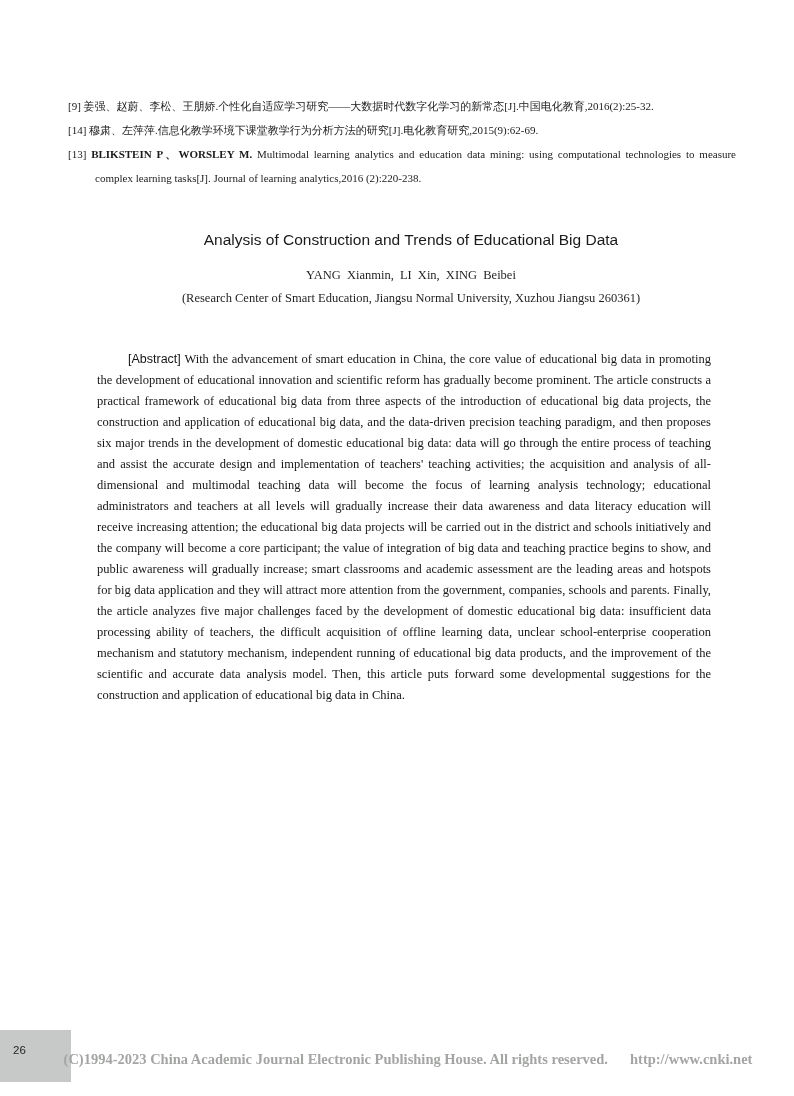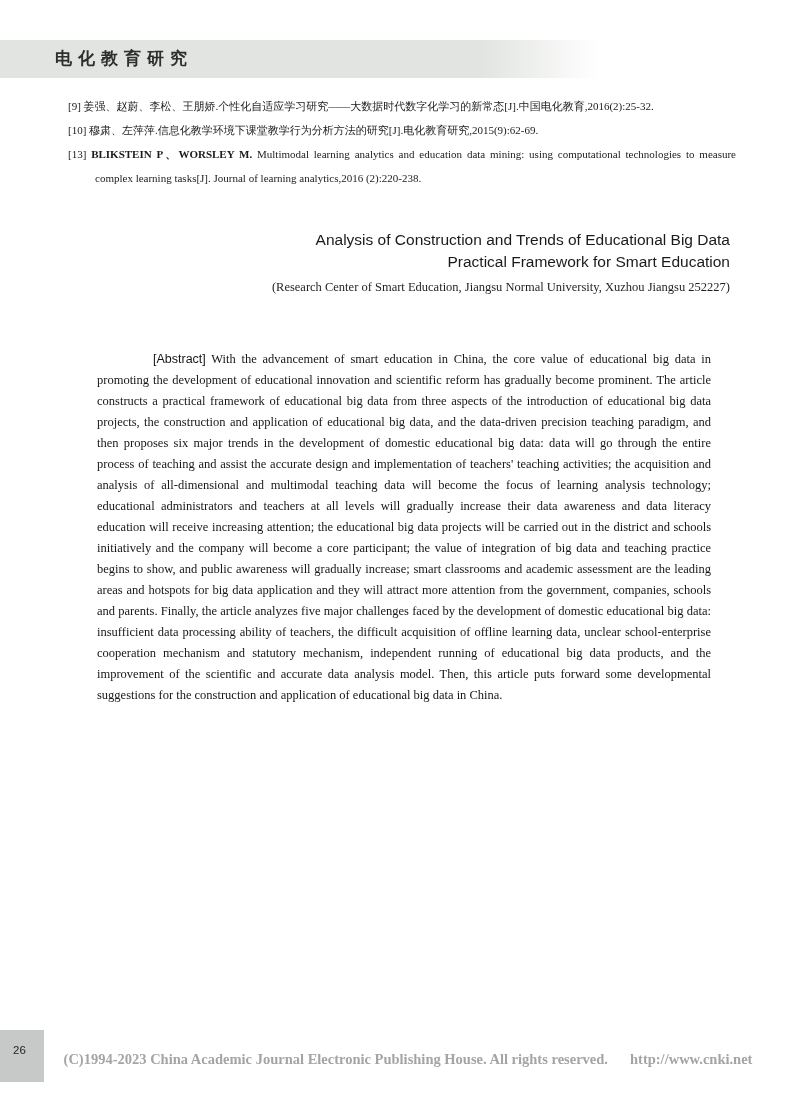--- a/index.html
+++ b/index.html
@@ -49,23 +49,23 @@
     text-align: justify;
     padding-left: 27px;
     text-indent: -27px;
   }
   .ref-authors-en { font-weight: bold; }
 
   
   .title-block {
     position: absolute;
     top: 229px;
-    left: 62px;
+    left: 77px;
     width: 668px;
-    text-align: right;
+    text-align: center;
   }
   .article-title {
     font-family: "Liberation Sans", sans-serif;
     font-size: 15.5px;
     font-weight: 500;
     line-height: 22px;
     color: #1a1a1a;
     margin: 0;
   }
   .authors-line {
@@ -94,29 +94,28 @@
   }
   .abstract-block p {
     margin: 0;
     text-align: justify;
     text-indent: 31px;
   }
   .inline-label {
     font-family: "Liberation Sans", sans-serif;
     font-size: 12.5px;
     color: #161616;
-    margin-left: 25px;
   }
 
   
   .page-num-box {
     position: absolute;
     left: 0;
     top: 1030px;
-    width: 44px;
+    width: 71px;
     height: 52px;
     background: #c6c9c7;
   }
   .page-num {
     position: absolute;
     left: 13px;
     top: 14px;
     font-family: "Liberation Sans", sans-serif;
     font-size: 11.5px;
     color: #262626;
@@ -134,34 +133,31 @@
     white-space: nowrap;
     text-align: center;
   }
   .copyright-url { margin-left: 22px; }
 </style>
 </head>
 <body>
 
 <div class="page">
 
-  <div class="banner">
-    <span class="journal-name">电化教育研究</span>
-  </div>
 
   <div class="references">
     <p>[9] 姜强、赵蔚、李松、王朋娇.个性化自适应学习研究——大数据时代数字化学习的新常态[J].中国电化教育,2016(2):25-32.</p>
-    <p>[10] 穆肃、左萍萍.信息化教学环境下课堂教学行为分析方法的研究[J].电化教育研究,2015(9):62-69.</p>
+    <p>[14] 穆肃、左萍萍.信息化教学环境下课堂教学行为分析方法的研究[J].电化教育研究,2015(9):62-69.</p>
     <p class="ref-wrap"><span>[13] </span><span class="ref-authors-en">BLIKSTEIN P、WORSLEY M.</span><span> Multimodal learning analytics and education data mining: using computational technologies to measure complex learning tasks[J]. Journal of learning analytics,2016 (2):220-238.</span></p>
   </div>
 
   <div class="title-block">
     <p class="article-title">Analysis of Construction and Trends of Educational Big Data</p>
-    <p class="article-title">Practical Framework for Smart Education</p>
-    <p class="affiliation-line">(Research Center of Smart Education, Jiangsu Normal University, Xuzhou Jiangsu 252227)</p>
+    <p class="authors-line">YANG Xianmin,  LI Xin,  XING Beibei</p>
+    <p class="affiliation-line">(Research Center of Smart Education, Jiangsu Normal University, Xuzhou Jiangsu 260361)</p>
   </div>
 
   <div class="abstract-block">
     <p><span class="inline-label">[Abstract]</span><span> With the advancement of smart education in China, the core value of educational big data in promoting the development of educational innovation and scientific reform has gradually become prominent. The article constructs a practical framework of educational big data from three aspects of the introduction of educational big data projects, the construction and application of educational big data, and the data-driven precision teaching paradigm, and then proposes six major trends in the development of domestic educational big data: data will go through the entire process of teaching and assist the accurate design and implementation of teachers' teaching activities; the acquisition and analysis of all-dimensional and multimodal teaching data will become the focus of learning analysis technology; educational administrators and teachers at all levels will gradually increase their data awareness and data literacy education will receive increasing attention; the educational big data projects will be carried out in the district and schools initiatively and the company will become a core participant; the value of integration of big data and teaching practice begins to show, and public awareness will gradually increase; smart classrooms and academic assessment are the leading areas and hotspots for big data application and they will attract more attention from the government, companies, schools and parents. Finally, the article analyzes five major challenges faced by the development of domestic educational big data: insufficient data processing ability of teachers, the difficult acquisition of offline learning data, unclear school-enterprise cooperation mechanism and statutory mechanism, independent running of educational big data products, and the improvement of the scientific and accurate data analysis model. Then, this article puts forward some developmental suggestions for the construction and application of educational big data in China.</span></p>
   </div>
 
   <div class="page-num-box">
     <span class="page-num">26</span>
   </div>
 

